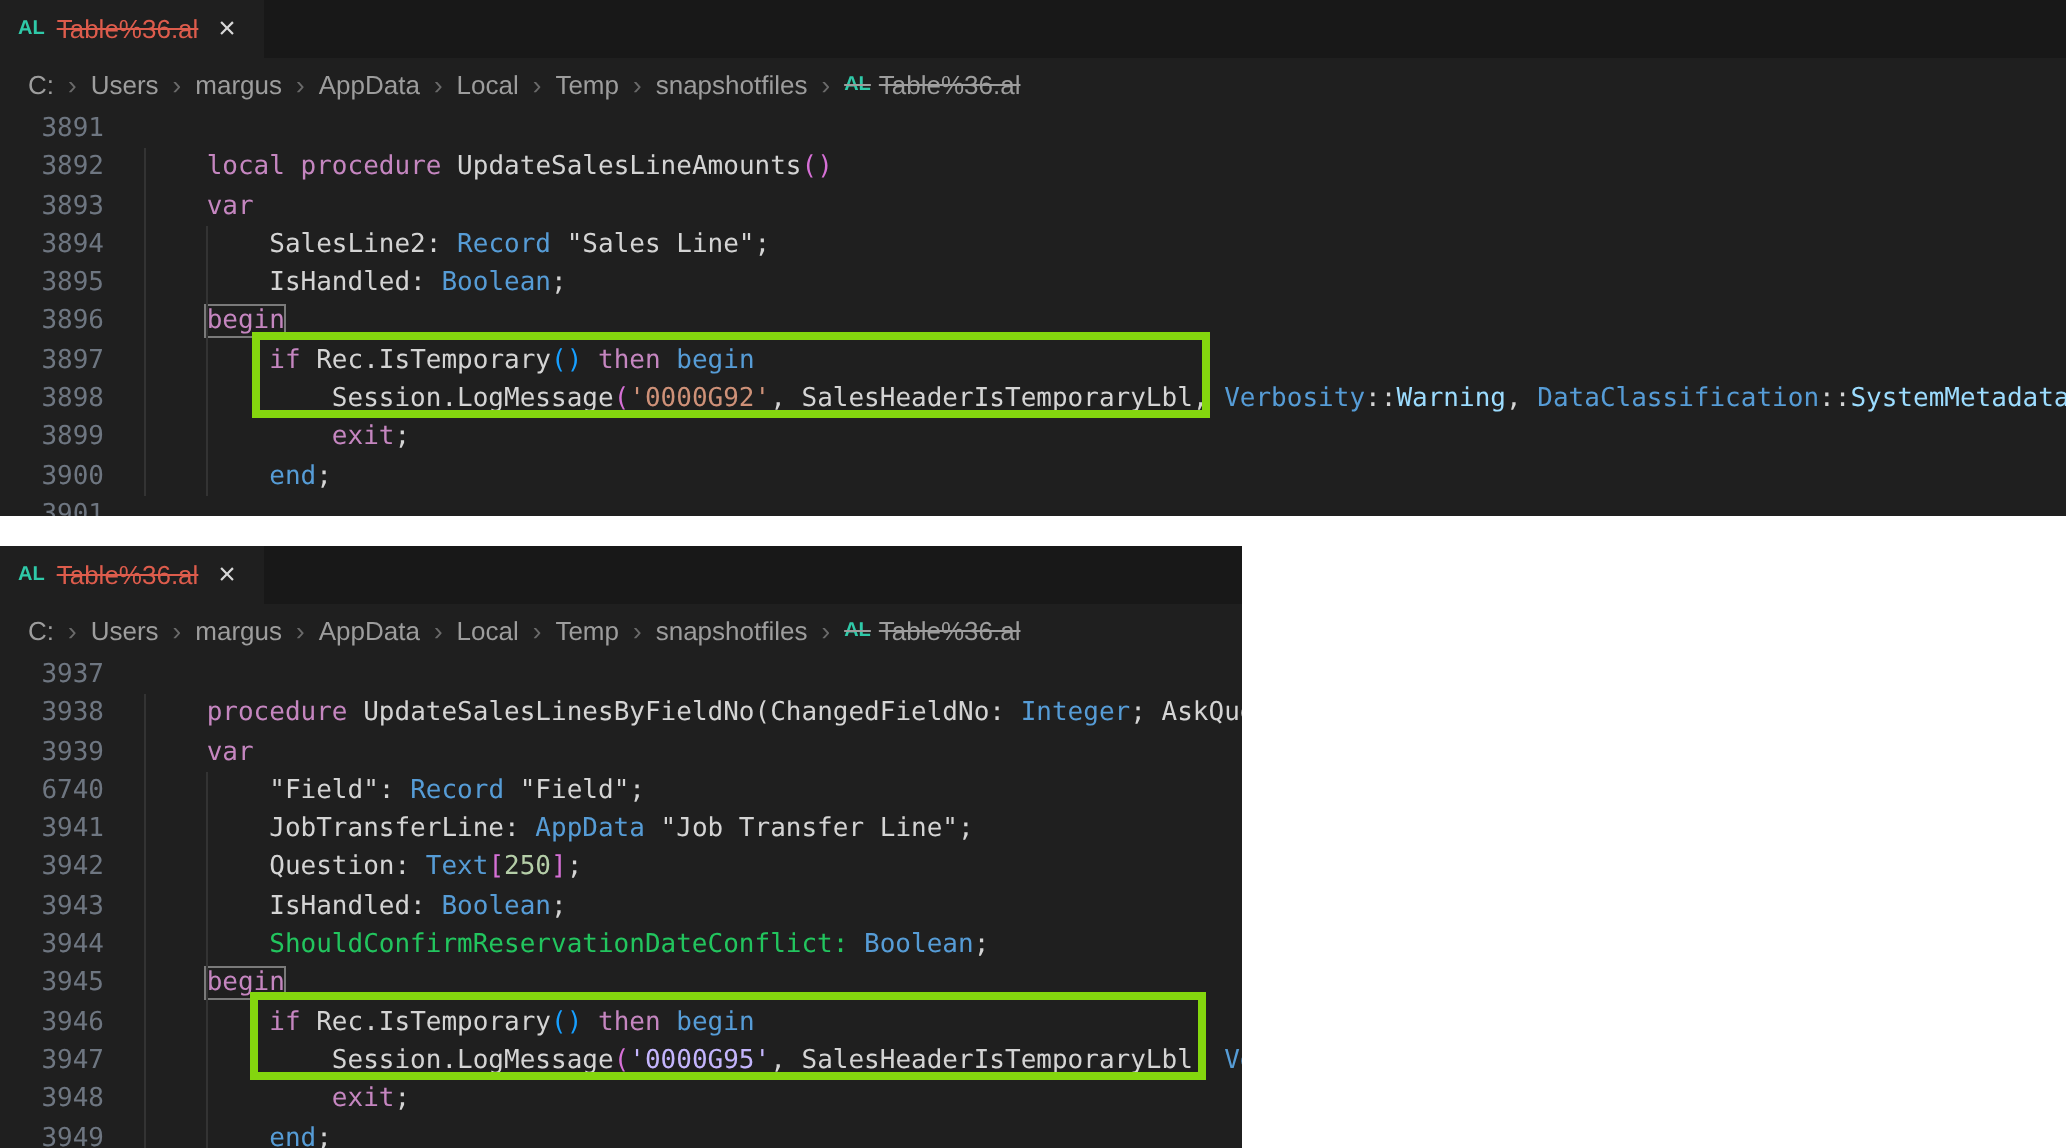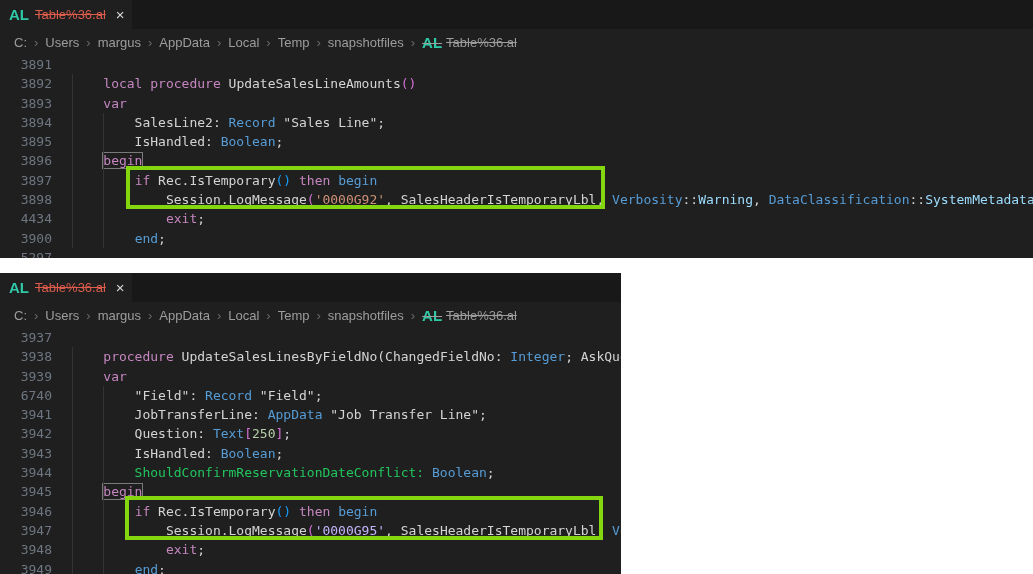--- a/index.html
+++ b/index.html
@@ -4,21 +4,21 @@
 <style>
   html,body{margin:0;padding:0;background:#ffffff;}
   #stage{position:relative;width:1033px;height:574px;overflow:hidden;background:#ffffff;
          font-family:"Liberation Sans",sans-serif;}
   .shot{position:absolute;left:0;background:#1f1f1f;overflow:hidden;}
   #win0{top:0;width:1033px;height:258px;}
   #win1{top:273px;width:621px;height:301px;}
 
   .tabbar{height:29px;background:#181818;display:flex;align-items:stretch;}
   .tab{width:132px;background:#1f1f1f;display:flex;align-items:center;padding:0 9px;gap:6px;box-sizing:border-box;}
-  .al-ico{color:var(--al,#2fc9a8);font-weight:bold;font-size:15px;font-family:"Liberation Sans",sans-serif;}
+  .al-ico{color:var(--al,#2fc9a8);font-weight:bold;font-size:10px;font-family:"Liberation Sans",sans-serif;}
   .tab-label{color:var(--del,#dd5c4c);font-size:13px;text-decoration:line-through;white-space:nowrap;}
   .close{color:#d8d8d8;font-size:15px;margin-left:4px;cursor:pointer;line-height:1;}
 
   .breadcrumb{height:26px;display:flex;align-items:center;padding-left:14px;font-size:13px;
               color:#9d9d9d;gap:7px;background:#1f1f1f;white-space:nowrap;}
   .bc-item{display:inline-flex;align-items:center;gap:4px;cursor:pointer;}
   .bc-sep{color:#6a6a6a;font-size:13px;}
   .strike{text-decoration:line-through;}
 
   .code{position:relative;font-family:"DejaVu Sans Mono","Liberation Mono",monospace;
@@ -90,23 +90,23 @@
       <div class="guide g2"></div>
       <div class="hlbox"></div>
     <div class="code-row"><span class="ln">3891</span><span class="lc"></span></div>
         <div class="code-row"><span class="ln">3892</span><span class="lc"><span style="color: rgb(212, 212, 212);">    </span><span style="color: rgb(197, 134, 192);">local</span><span style="color: rgb(212, 212, 212);"> </span><span style="color: rgb(197, 134, 192);">procedure</span><span style="color: rgb(212, 212, 212);"> UpdateSalesLineAmounts</span><span style="color: rgb(214, 112, 214);">()</span></span></div>
         <div class="code-row"><span class="ln">3893</span><span class="lc"><span style="color: rgb(212, 212, 212);">    </span><span style="color: rgb(197, 134, 192);">var</span></span></div>
         <div class="code-row"><span class="ln">3894</span><span class="lc"><span style="color: rgb(212, 212, 212);">        SalesLine2: </span><span style="color: rgb(86, 156, 214);">Record</span><span style="color: rgb(212, 212, 212);"> "Sales Line";</span></span></div>
         <div class="code-row"><span class="ln">3895</span><span class="lc"><span style="color: rgb(212, 212, 212);">        IsHandled: </span><span style="color: rgb(86, 156, 214);">Boolean</span><span style="color: rgb(212, 212, 212);">;</span></span></div>
         <div class="code-row"><span class="ln">3896</span><span class="lc"><span style="color: rgb(212, 212, 212);">    </span><span class="match-box" style="color: rgb(197, 134, 192);">begin</span></span></div>
         <div class="code-row"><span class="ln">3897</span><span class="lc"><span style="color: rgb(212, 212, 212);">        </span><span style="color: rgb(197, 134, 192);">if</span><span style="color: rgb(212, 212, 212);"> Rec.IsTemporary</span><span style="color: rgb(23, 159, 255);">()</span><span style="color: rgb(212, 212, 212);"> </span><span style="color: rgb(197, 134, 192);">then</span><span style="color: rgb(212, 212, 212);"> </span><span style="color: rgb(86, 156, 214);">begin</span></span></div>
         <div class="code-row"><span class="ln">3898</span><span class="lc"><span style="color: rgb(212, 212, 212);">            Session.LogMessage</span><span style="color: rgb(214, 112, 214);">(</span><span style="color: rgb(206, 145, 120);">'0000G92'</span><span style="color: rgb(212, 212, 212);">, SalesHeaderIsTemporaryLbl, </span><span style="color: rgb(86, 156, 214);">Verbosity</span><span style="color: rgb(212, 212, 212);">::</span><span style="color: rgb(156, 220, 254);">Warning</span><span style="color: rgb(212, 212, 212);">, </span><span style="color: rgb(86, 156, 214);">DataClassification</span><span style="color: rgb(212, 212, 212);">::</span><span style="color: rgb(156, 220, 254);">SystemMetadata</span></span></div>
-        <div class="code-row"><span class="ln">4434</span><span class="lc"><span style="color: rgb(212, 212, 212);">            </span><span style="color: rgb(197, 134, 192);">exit</span><span style="color: rgb(212, 212, 212);">;</span></span></div>
+        <div class="code-row"><span class="ln">3899</span><span class="lc"><span style="color: rgb(212, 212, 212);">            </span><span style="color: rgb(197, 134, 192);">exit</span><span style="color: rgb(212, 212, 212);">;</span></span></div>
         <div class="code-row"><span class="ln">3900</span><span class="lc"><span style="color: rgb(212, 212, 212);">        </span><span style="color: rgb(86, 156, 214);">end</span><span style="color: rgb(212, 212, 212);">;</span></span></div>
-        <div class="code-row"><span class="ln">5297</span><span class="lc"></span></div>
+        <div class="code-row"><span class="ln">3901</span><span class="lc"></span></div>
       </div>
   </section>
 
   <section class="shot" id="win1">
     <div class="tabbar">
       <div class="tab">
         <span class="al-ico">AL</span>
         <span class="tab-label">Table%36.al</span>
         <span class="close">×</span>
       </div>

